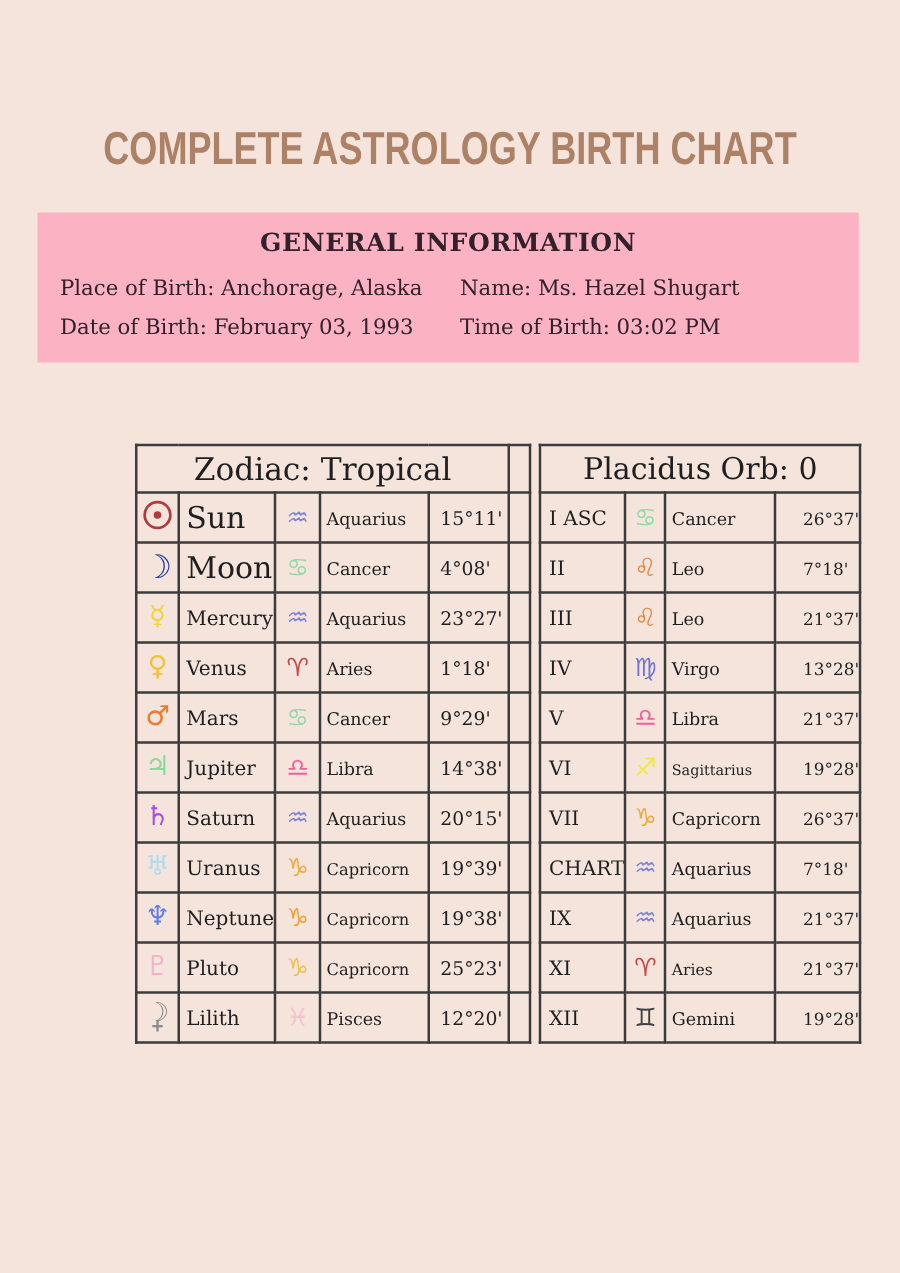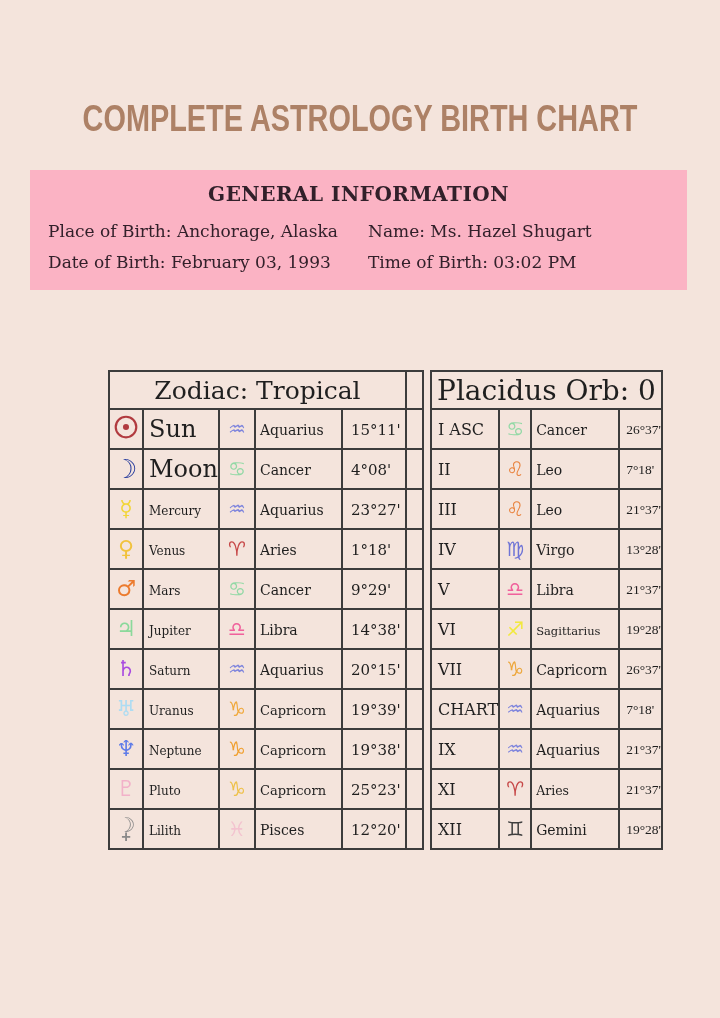--- a/index.html
+++ b/index.html
@@ -30,42 +30,42 @@
     margin:12px 0 0; text-align:center;
     font-size:20px; font-weight:bold; letter-spacing:0.5px;
   }
   .info-grid {
     display:grid; grid-template-columns:320px auto;
     margin:15px 0 0 18px; row-gap:11px;
     font-size:17px;
   }
 
   
-  .tables { position:absolute; left:108px; top:370px; display:flex; gap:6px; }
+  .tables { position:absolute; left:108px; top:355px; display:flex; gap:6px; }
   table { border-collapse:collapse; table-layout:fixed; color:#1f1f1f; }
   th, td { border:2px solid #3c3c3c; padding:0; overflow:hidden; }
   thead th { height:36px; font-size:25px; font-weight:normal; text-align:center; }
-  .t-right thead th { font-size:28px;margin-top:22px; }
+  .t-right thead th { font-size:24px;margin-top:22px; }
   tbody td { height:38px; vertical-align:middle; }
 
   .c-sym { text-align:center; }
   .sym {
     display:inline-flex; align-items:center; justify-content:center;
     font-family:"DejaVu Sans", sans-serif; line-height:1;
   }
   .sym svg { width:1em; height:1em; display:block; }
   .psym { font-size:22px; }
   .ssym { font-size:20px; }
   .c-pname { padding-left:5px; }
-  .planet-name { font-size:12px; }
+  .planet-name { font-size:16px; }
   .c-sname { padding-left:4px; }
   .sign-name { font-size:14px; }
   .c-deg { padding-left:8px; }
   .deg { font-size:15px;text-align:center; }
-  .t-right .c-deg { padding-left:6px;font-family:Liberation Serif, serif; }
+  .t-right .c-deg { padding-left:21px; }
   .t-right .deg { font-size:13.5px; }
   .c-house { padding-left:6px; }
   .house-label { font-size:16px;text-align:right; }
 
   
   .t-left tbody tr:nth-child(1) .planet-name,
   .t-left tbody tr:nth-child(2) .planet-name { font-size:24px; }
   .t-left tbody tr:nth-child(1) .psym,
   .t-left tbody tr:nth-child(2) .psym { font-size:26px; }
   .t-left tbody tr:nth-child(12) .psym { font-size:24px; }

